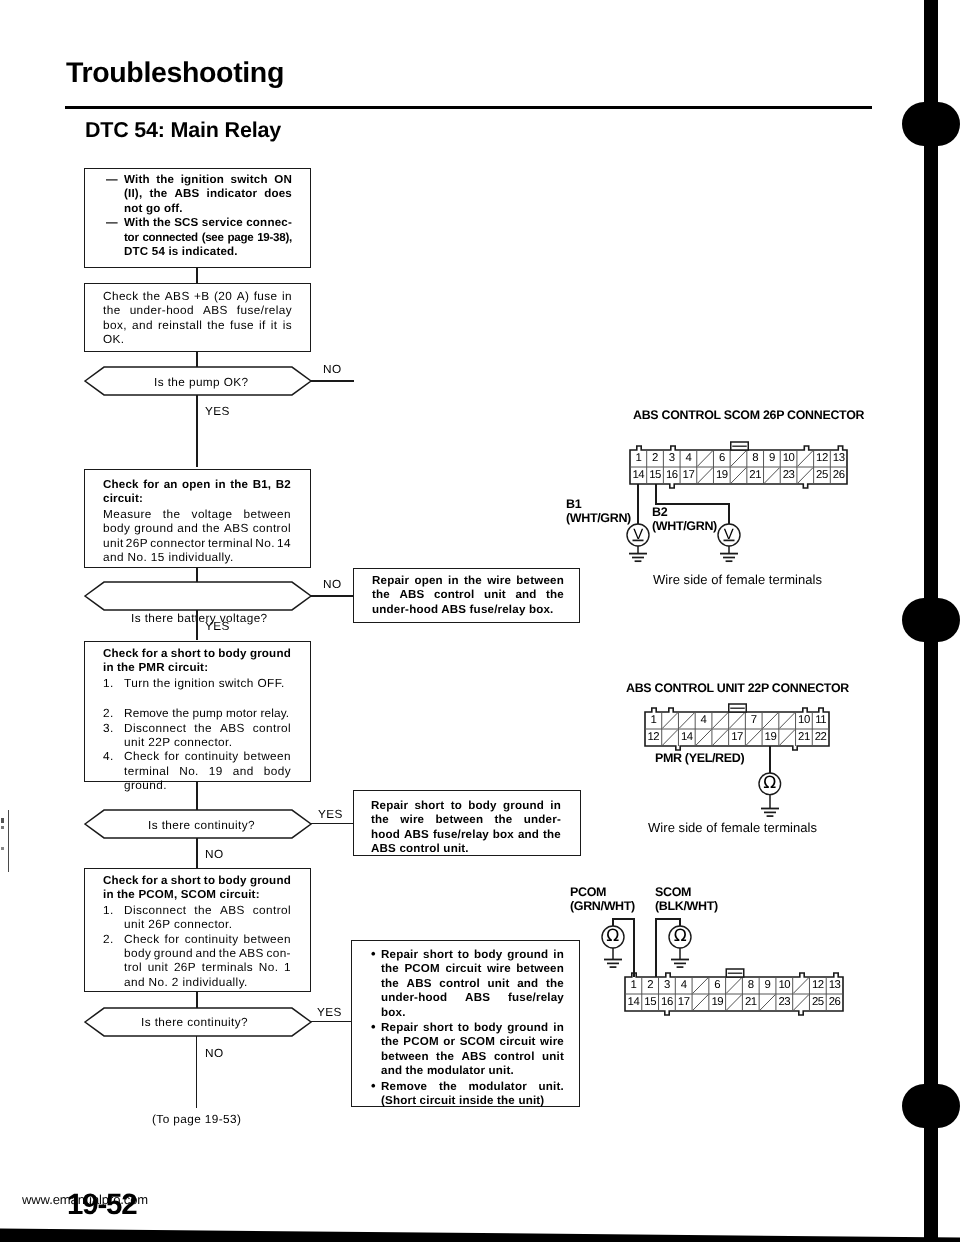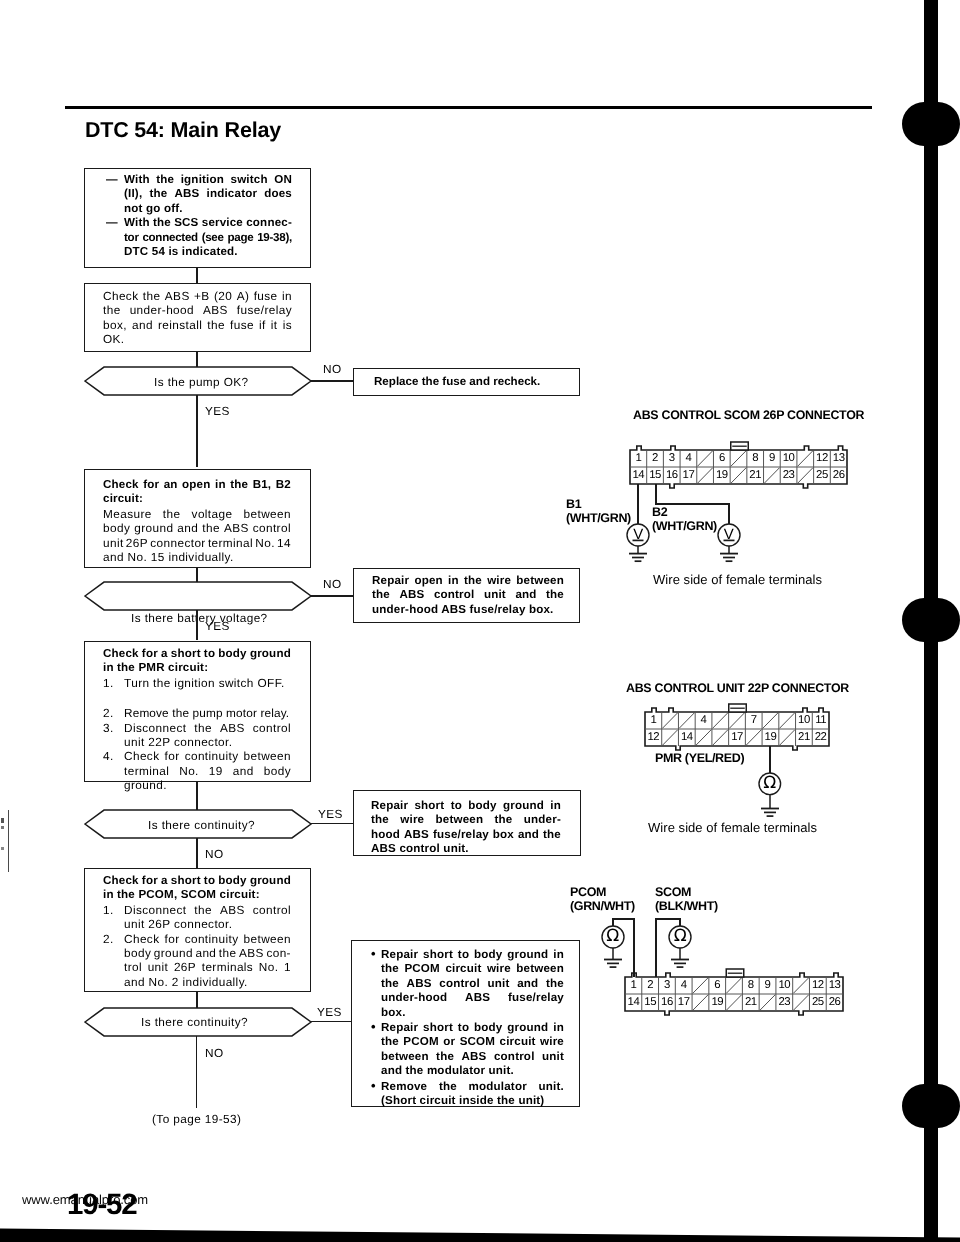--- a/index.html
+++ b/index.html
@@ -73,20 +73,21 @@
         <polygon points="0,8.5 960,17.5 960,24 0,24" fill="#000"></polygon>
       </svg>
   </div>
 
   <div style="position:absolute;left:8px;top:810px;width:1.2px;height:62px;background:#4a4a4a;"></div>
   <div style="position:absolute;left:1px;top:818px;width:2.5px;height:5px;background:#555;"></div>
   <div style="position:absolute;left:1px;top:826px;width:2.5px;height:3px;background:#777;"></div>
   <div style="position:absolute;left:1px;top:847px;width:2.5px;height:3px;background:#888;"></div>
   <div style="position:absolute;left:1px;top:847px;width:2.5px;height:3px;background:#888;"></div>
 
+  <div class="hdr-title">Troubleshooting</div>
   <div class="hdr-rule"></div>
   <div class="sec-title">DTC 54: Main Relay</div>
 
   <div class="box" style="left:84px;top:168px;width:227px;height:100px;">
     <div class="tb b11" style="left:21px;top:4px;width:186px;">
       <div class="sym-row">
           <span class="dash">—</span>
           <span class="jl jw">
             <span>With</span>
             <span>the</span>
@@ -176,23 +177,20 @@
     <svg width="228" height="30" viewBox="0 0 228 30">
       <polygon points="1,15 20,1.1 208,1.1 227,15 208,28.9 20,28.9" fill="#fff" stroke="#1a1a1a" stroke-width="1.5"></polygon>
     </svg>
   </div>
   <div class="tb t11 nl" style="left:154px;top:375px;">Is the pump OK?</div>
   <div class="ln" style="left:310px;top:380px;width:44px;height:1.6px;"></div>
   <div class="tb t11 nl" style="left:323px;top:362px;">NO</div>
   <div class="ln" style="left:196px;top:395px;width:1.6px;height:72px;"></div>
   <div class="tb t11 nl" style="left:205px;top:404px;">YES</div>
 
-  <div class="box" style="left:353px;top:368px;width:227px;height:28px;">
-    <div class="tb b11 nl" style="left:20px;top:6px;letter-spacing:0px;">Replace the fuse and recheck.</div>
-  </div>
 
   <div class="box" style="left:84px;top:469px;width:227px;height:99px;">
     <div class="tb" style="left:18px;top:8px;width:188px;">
       <div class="b11 jl jn2">
           <span>Check</span>
           <span>for</span>
           <span>an</span>
           <span>open</span>
           <span>in</span>
           <span>the</span>

